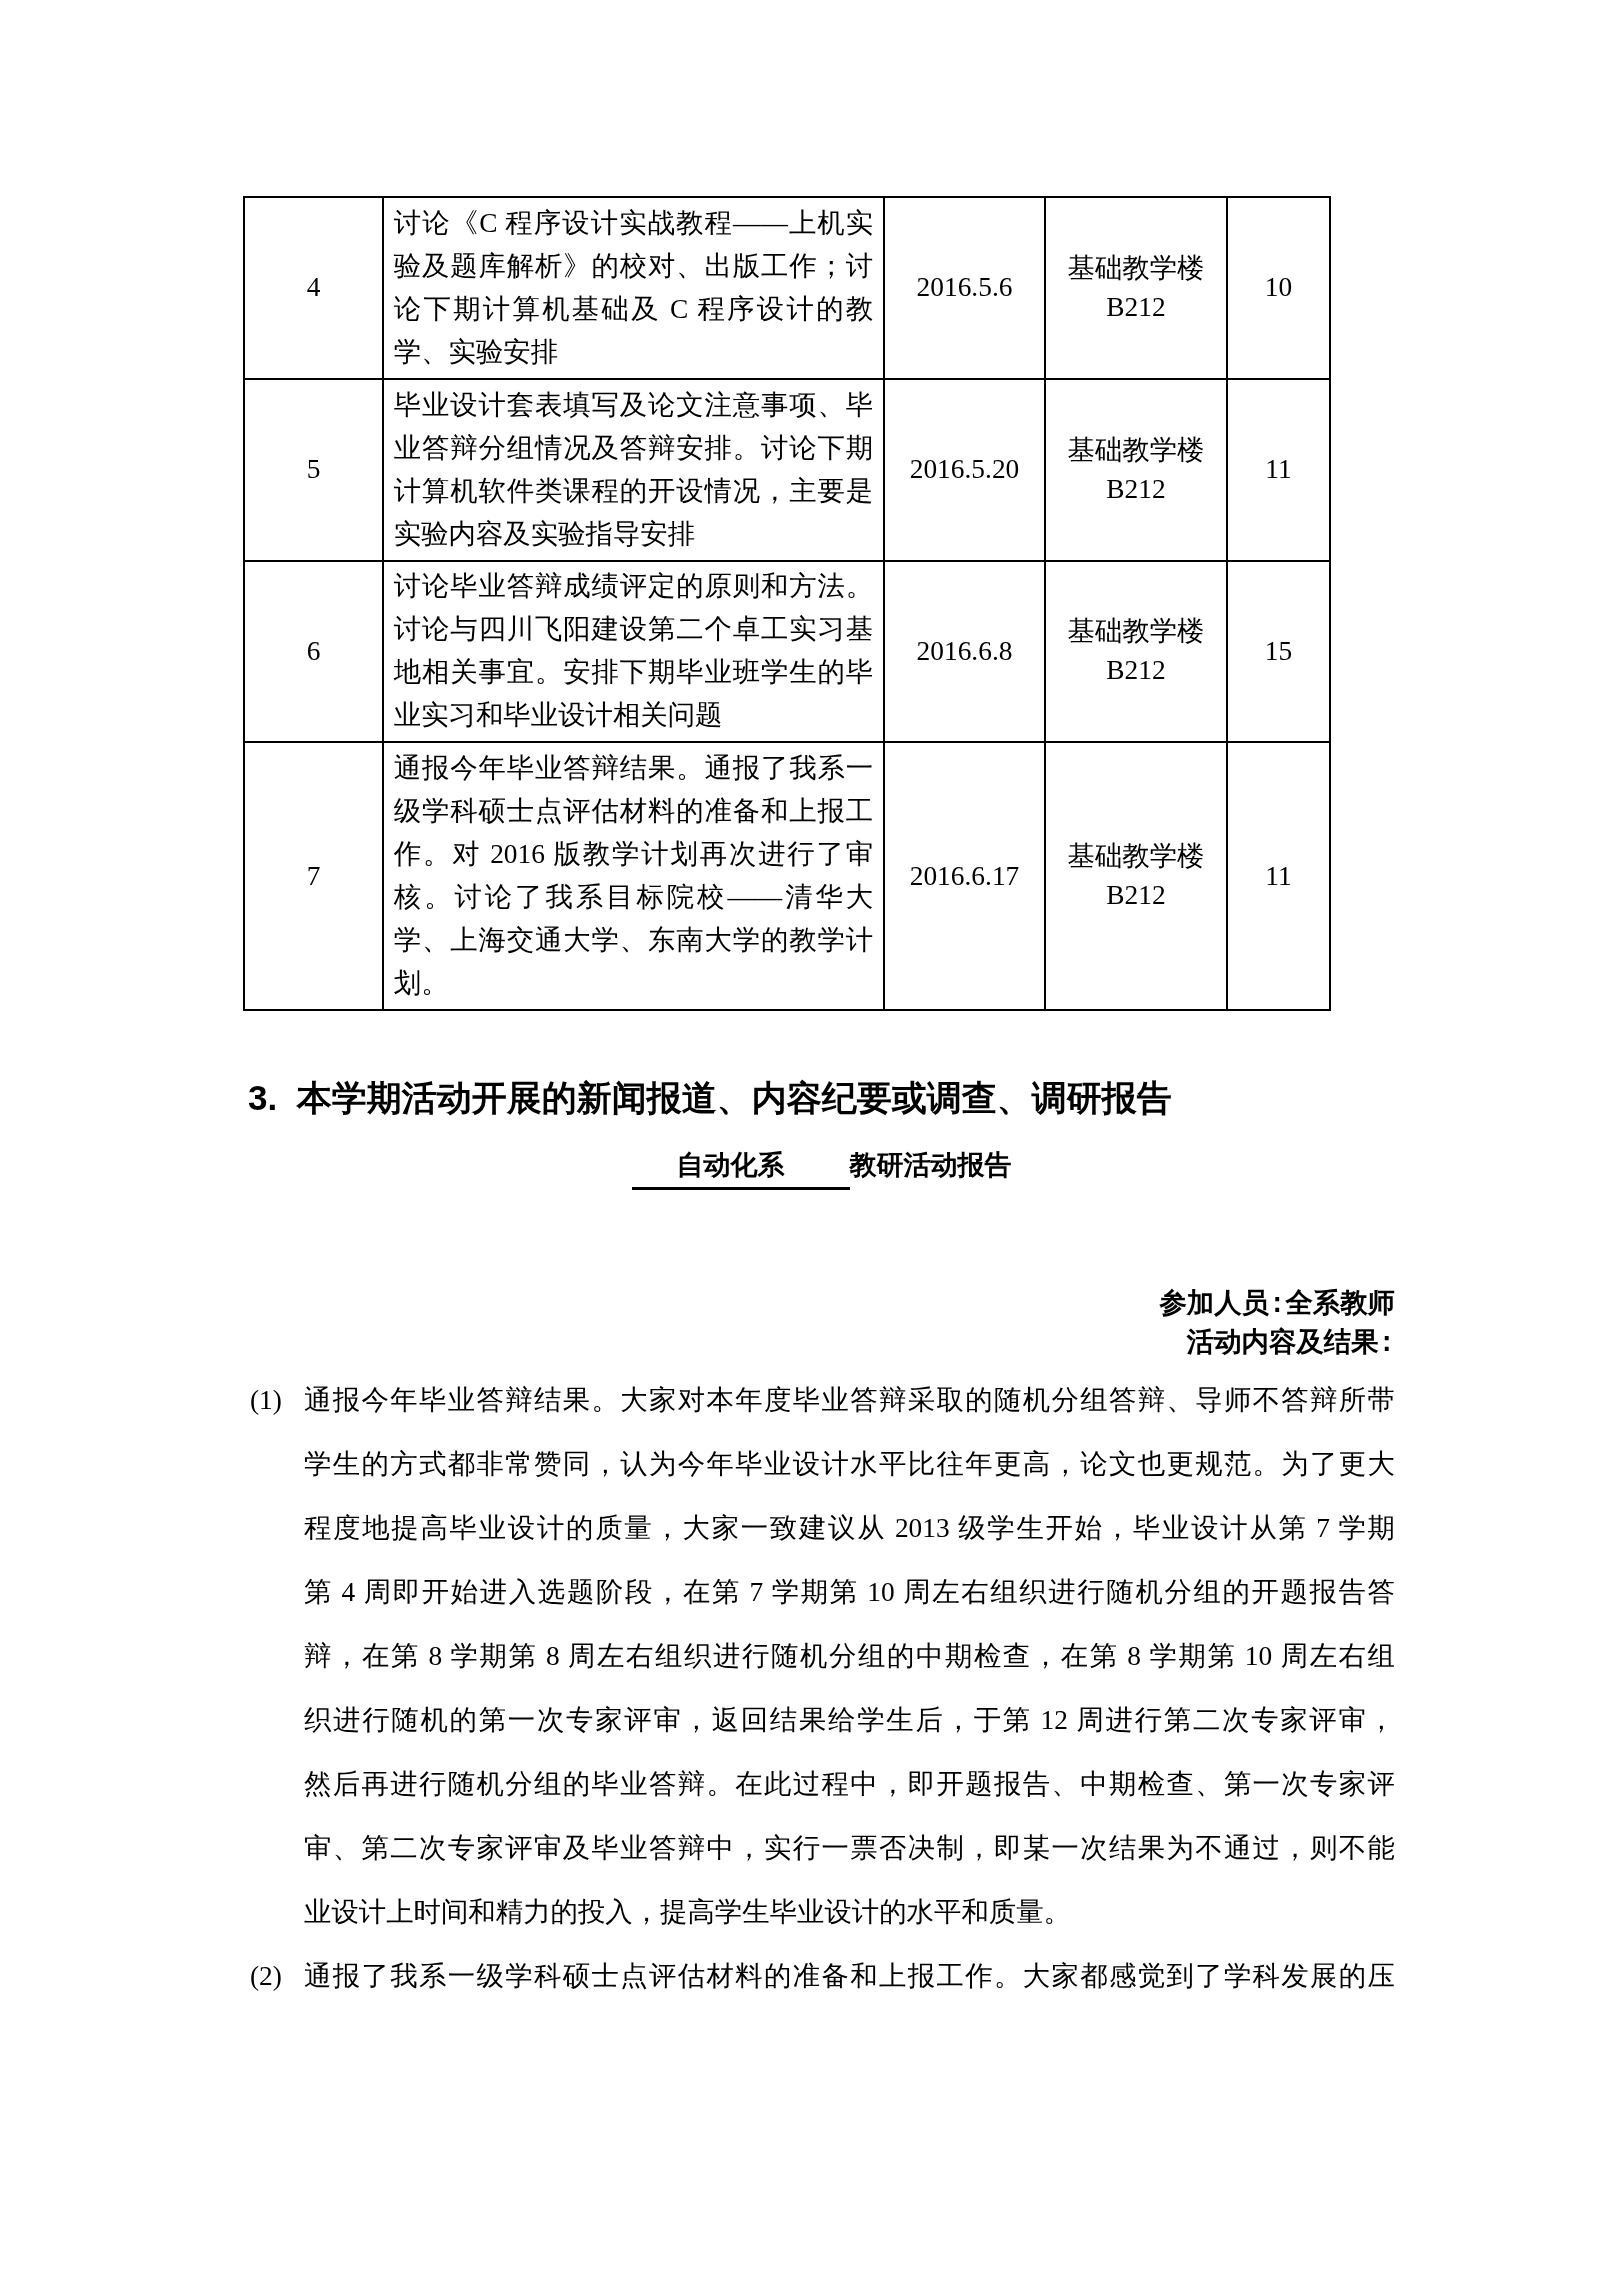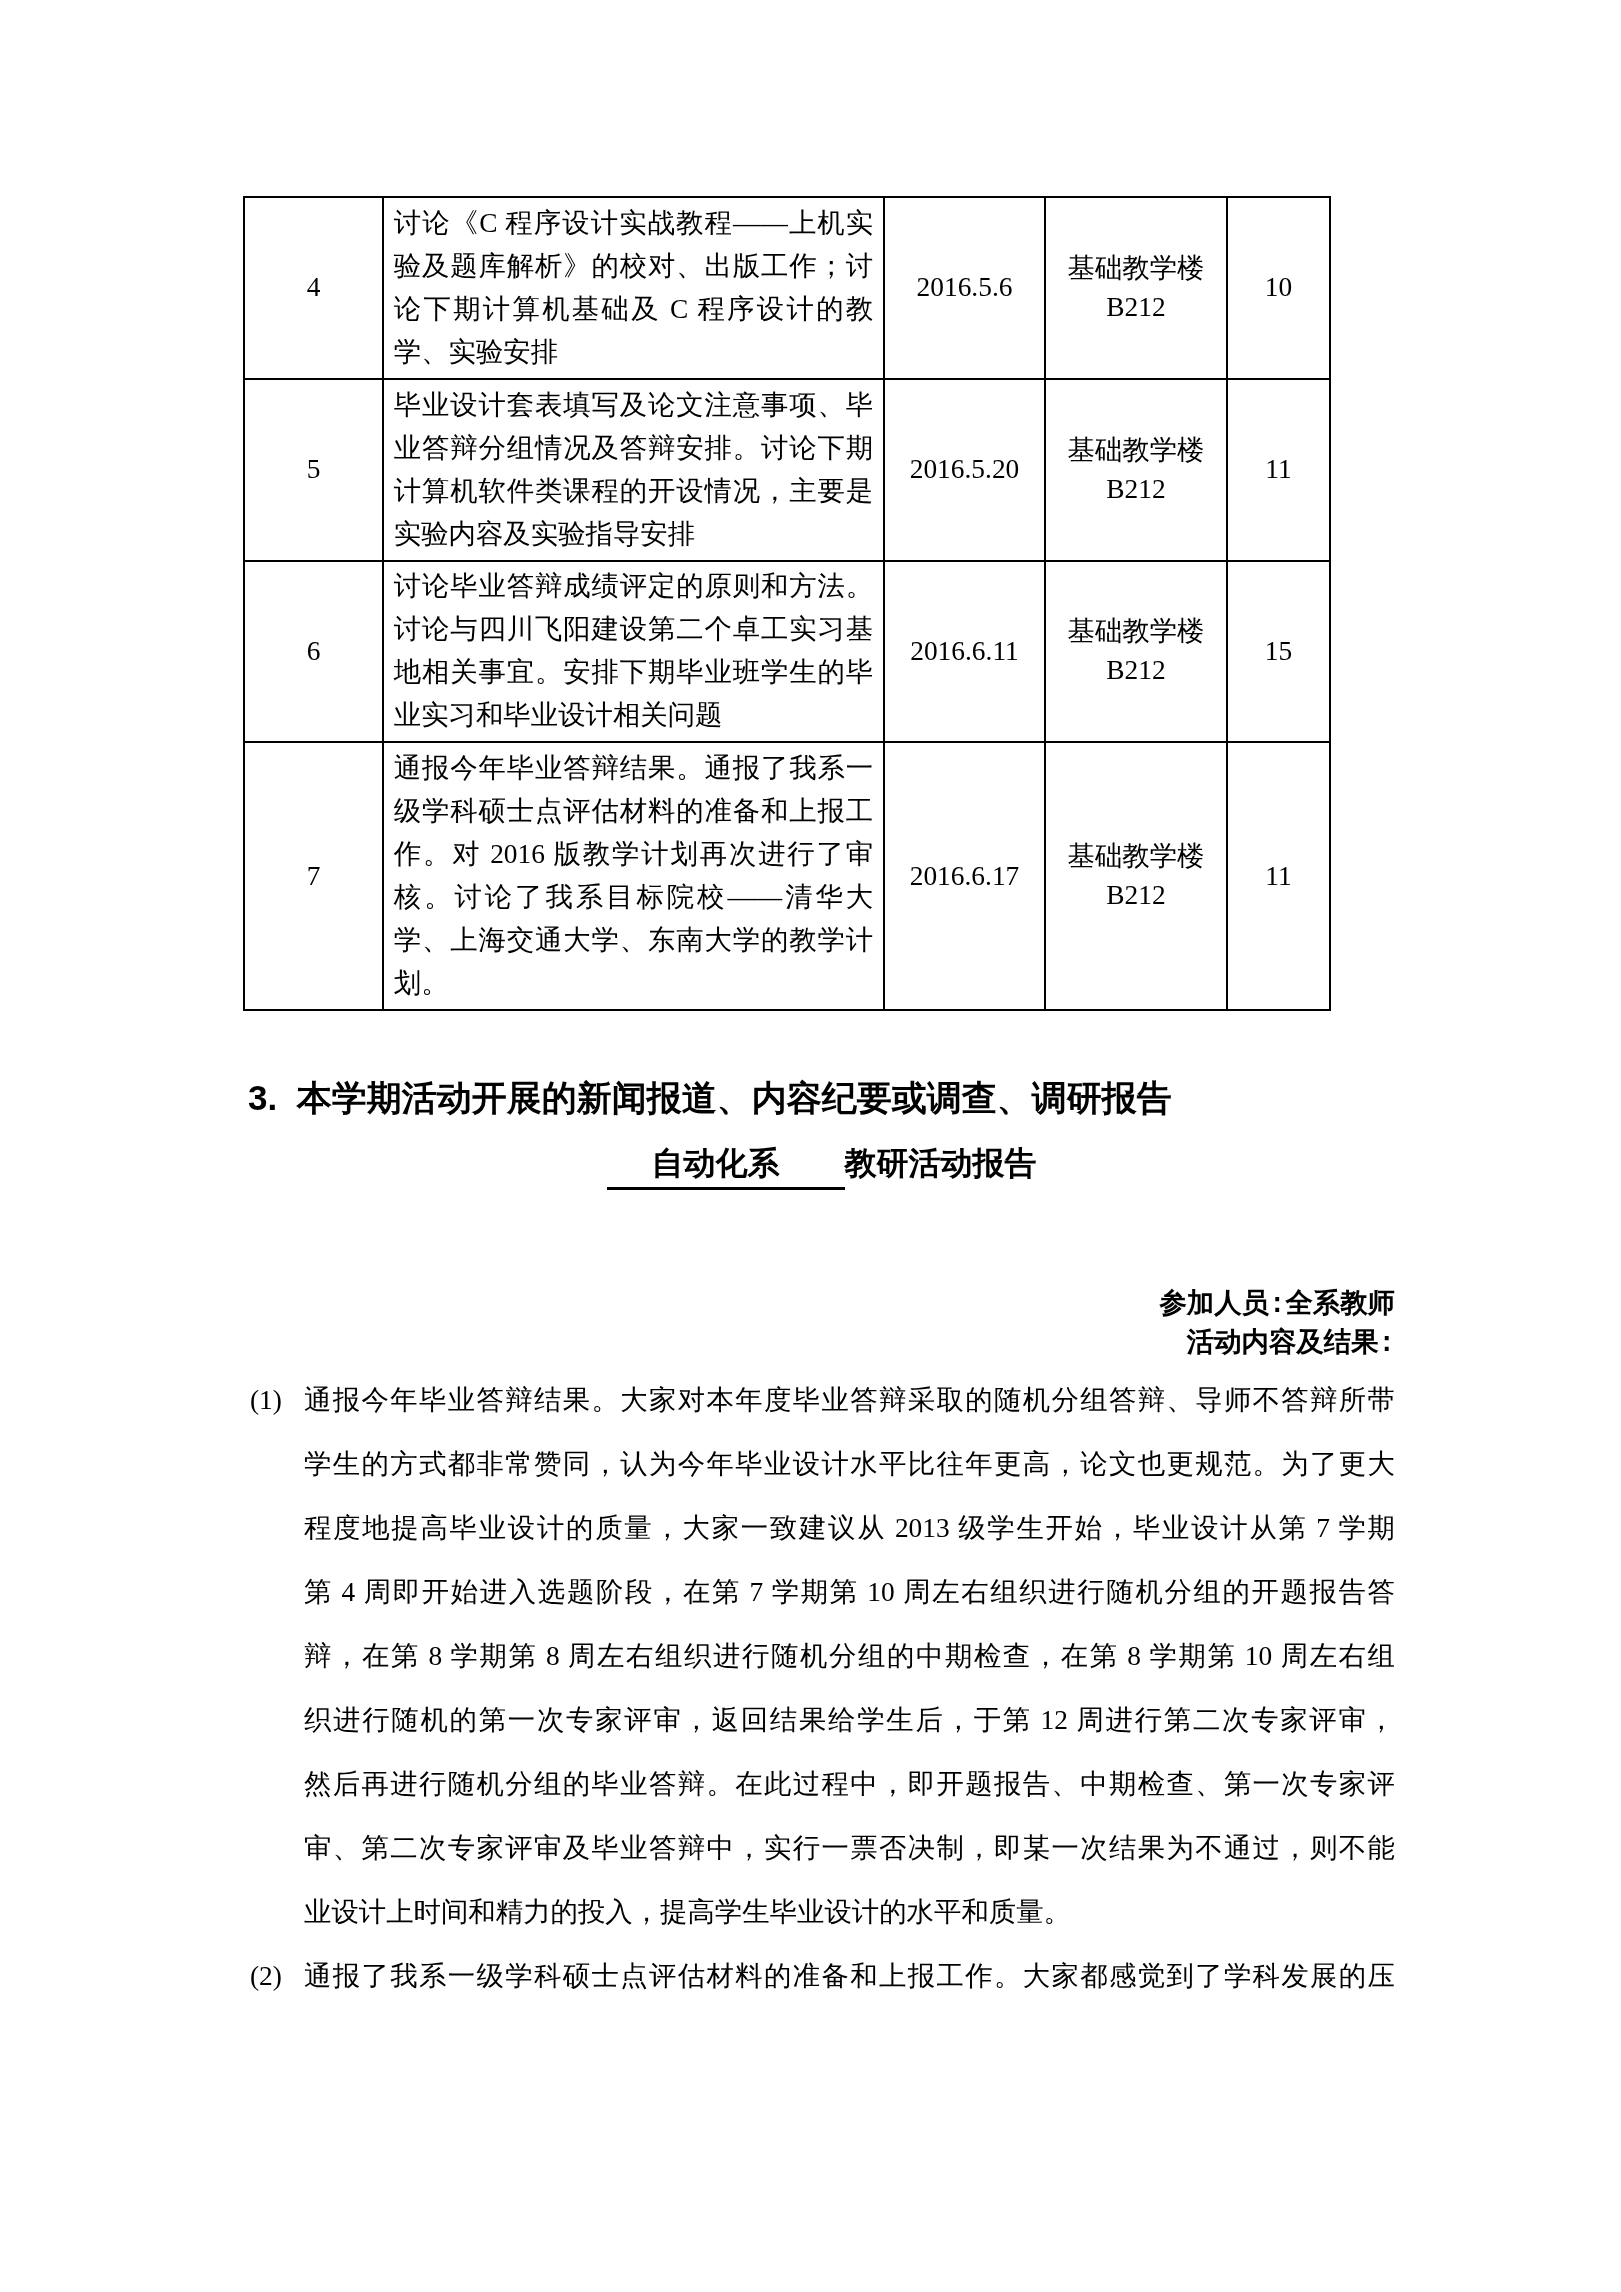--- a/index.html
+++ b/index.html
@@ -50,22 +50,22 @@
     position:absolute;left:248px;top:1078px;
     font-family:"Liberation Sans","DejaVu Sans",sans-serif;
     font-weight:bold;font-size:35px;line-height:39px;
     white-space:nowrap;
     display:flex;gap:19.6px;
   }
   
   .report-subtitle{
     position:absolute;left:248px;top:1149px;width:1147px;
     text-align:center;
-    font-family:Liberation Mono, monospace;
-    font-weight:bold;font-size:32px;line-height:33px;
+    font-family:Liberation Serif, serif;
+    font-weight:bold;font-size:27px;line-height:33px;
     white-space:nowrap;
   }
   .report-subtitle .dept{
     display:inline-block;
     border-bottom:3.9px solid #000;
     padding:0 65px 4.9px 45px;
   }
   
   .meta-line{
     position:absolute;left:248px;width:1147px;height:43px;
@@ -126,21 +126,21 @@
       <tr>
         <td class="cell-no">5</td>
         <td class="cell-content">毕业设计套表填写及论文注意事项、毕业答辩分组情况及答辩安排。讨论下期计算机软件类课程的开设情况，主要是实验内容及实验指导安排</td>
         <td class="cell-date">2016.5.20</td>
         <td class="cell-loc">基础教学楼 B212</td>
         <td class="cell-count">11</td>
       </tr>
       <tr>
         <td class="cell-no">6</td>
         <td class="cell-content">讨论毕业答辩成绩评定的原则和方法。讨论与四川飞阳建设第二个卓工实习基地相关事宜。安排下期毕业班学生的毕业实习和毕业设计相关问题</td>
-        <td class="cell-date">2016.6.11</td>
+        <td class="cell-date">2016.6.8</td>
         <td class="cell-loc">基础教学楼 B212</td>
         <td class="cell-count">15</td>
       </tr>
       <tr>
         <td class="cell-no">7</td>
         <td class="cell-content">通报今年毕业答辩结果。通报了我系一级学科硕士点评估材料的准备和上报工作。对 2016 版教学计划再次进行了审核。讨论了我系目标院校——清华大学、上海交通大学、东南大学的教学计划。</td>
         <td class="cell-date">2016.6.17</td>
         <td class="cell-loc">基础教学楼 B212</td>
         <td class="cell-count">11</td>
       </tr>

